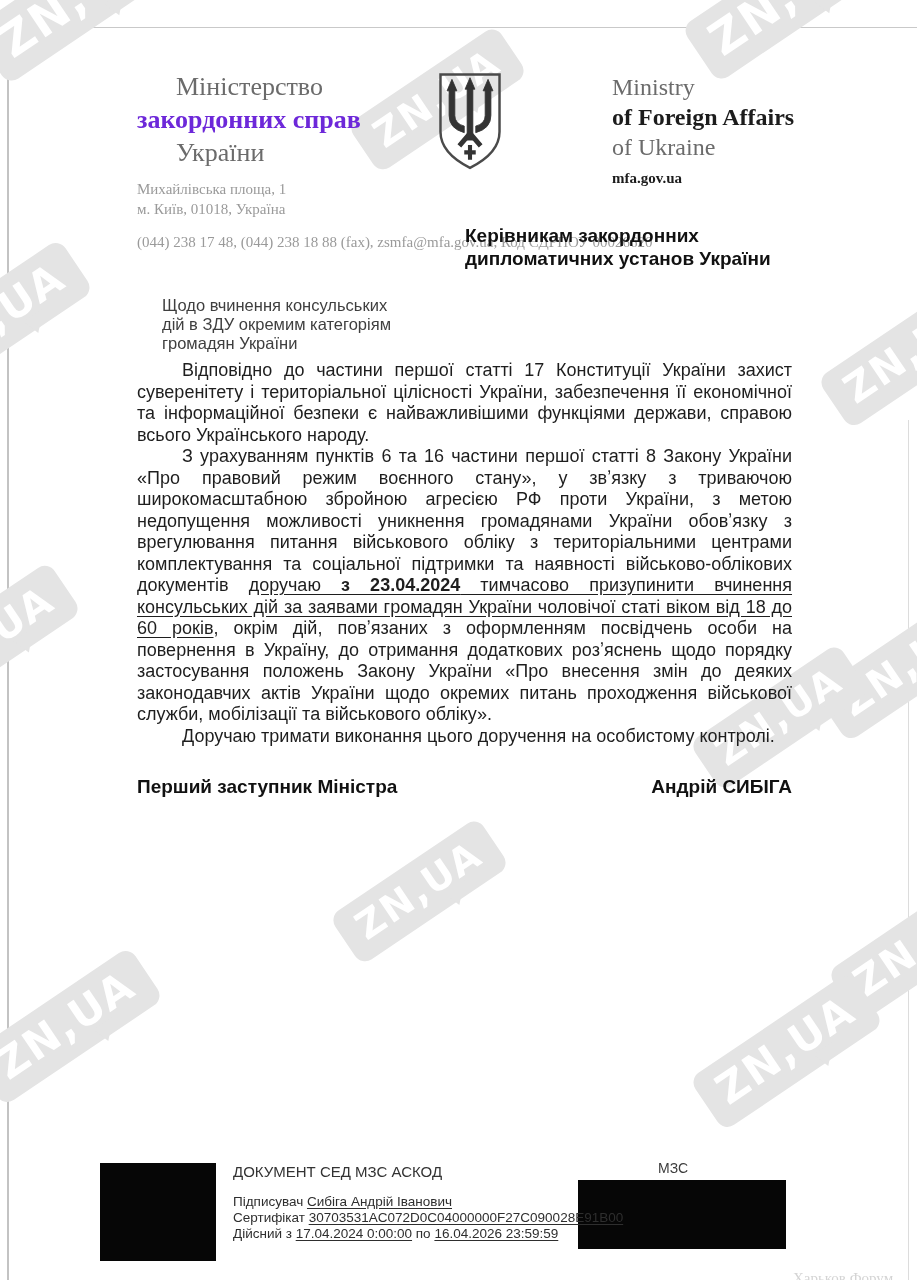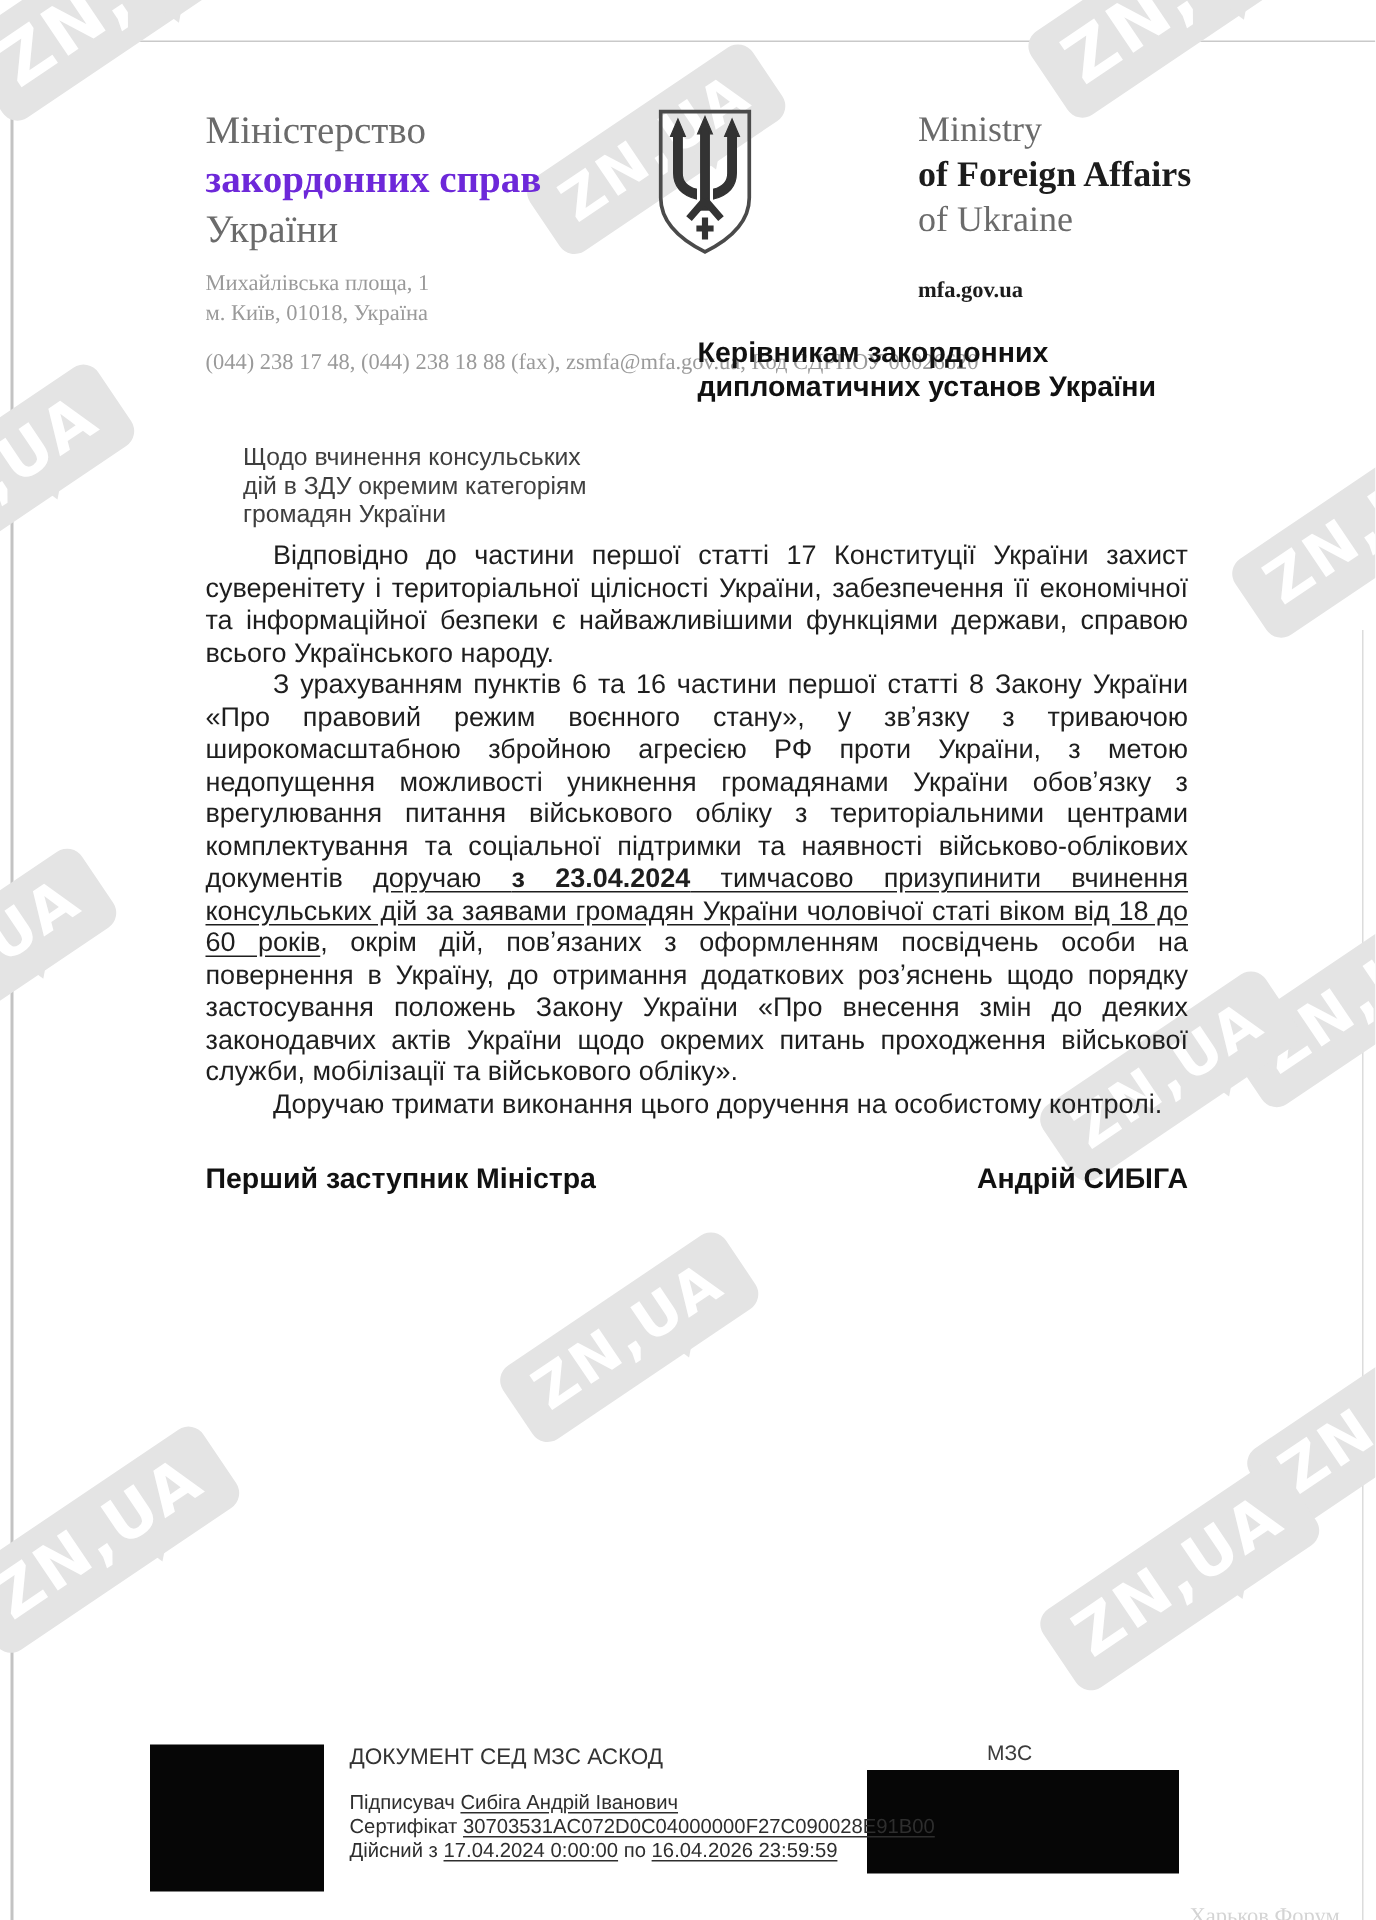--- a/index.html
+++ b/index.html
@@ -12,29 +12,29 @@
   
   .wm{position:absolute;z-index:1;background:#e4e4e4;color:#ffffff;border-radius:12px;
       padding:9px 18px 12px 18px;font-family:"DejaVu Sans",sans-serif;font-weight:800;
       letter-spacing:2px;line-height:1;transform:rotate(-34deg);white-space:nowrap;}
   .wm::after{content:"";position:absolute;bottom:-16px;left:58%;width:0;height:0;
       border:12px solid transparent;border-top:18px solid #e4e4e4;transform:skewX(-18deg);}
   .content{position:absolute;inset:0;z-index:2;}
   .abs{position:absolute;}
   
   .h-ua{left:137px;top:70px;font-family:"Liberation Serif",serif;}
-  .h-ua .n1,.h-ua .n3{font-size:26px;line-height:33px;color:#6b6b6b;}
+  .h-ua .n1,.h-ua .n3{font-size:26px;line-height:33px;color:#6b6b6b;margin-left:39px;}
   .h-ua .n2{font-size:26px;line-height:33px;color:#6d28d9;font-weight:700;}
   .h-addr{margin-top:10px;font-size:15px;line-height:20px;color:#9a9a9a;}
   .h-contact{margin-top:15px;font-size:15px;color:#9a9a9a;white-space:nowrap;}
   .h-en{left:612px;top:72px;font-family:"Liberation Serif",serif;}
   .h-en .n1,.h-en .n3{font-size:24px;line-height:30px;color:#6b6b6b;}
   .h-en .n2{font-size:24px;line-height:30px;color:#1c1c1c;font-weight:700;}
   .h-en .h-addr{font-size:14px;line-height:19px;}
-  .h-site{margin-top:24px;font-size:15px;font-weight:700;color:#1c1c1c;}
+  .h-site{margin-top:8px;font-size:15px;font-weight:700;color:#1c1c1c;}
   .emblem{left:429px;top:66px;}
   
   .recipient{left:465px;top:224px;font-size:19px;line-height:23px;font-weight:700;color:#111;}
   .subject{left:137px;top:296px;font-size:16.5px;line-height:19px;color:#3f3f3f;margin-left:25px;}
   
   .bodytext{left:137px;top:360px;width:655px;font-size:18px;line-height:21.5px;color:#1e1e1e;
             text-align:justify;}
   .bp{margin:0;text-indent:45px;}
   .seg-u{text-decoration:underline;text-underline-offset:3px;}
   .seg-bu{font-weight:700;text-decoration:underline;text-underline-offset:3px;}

